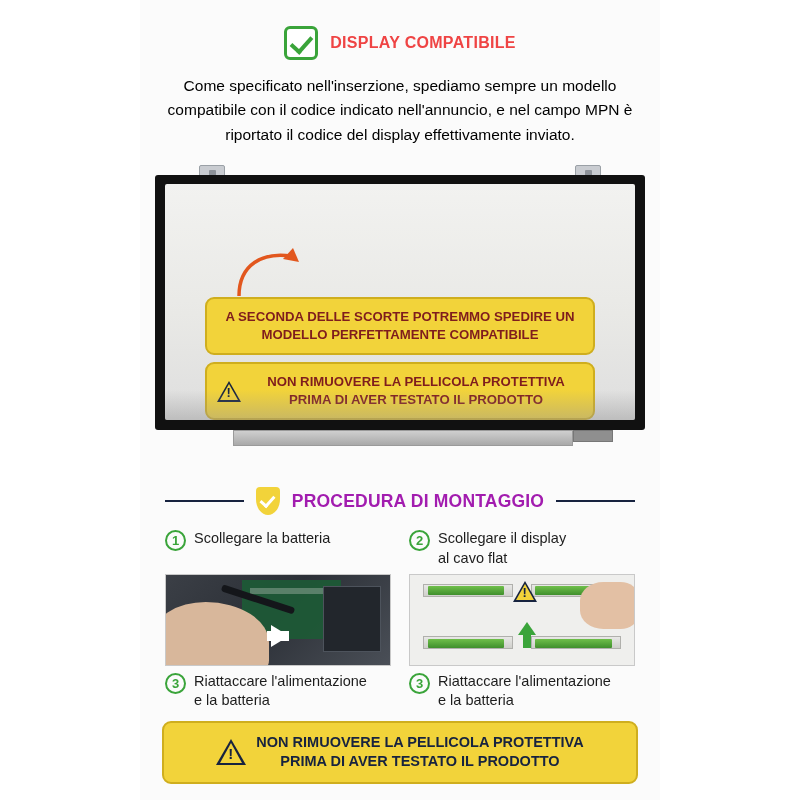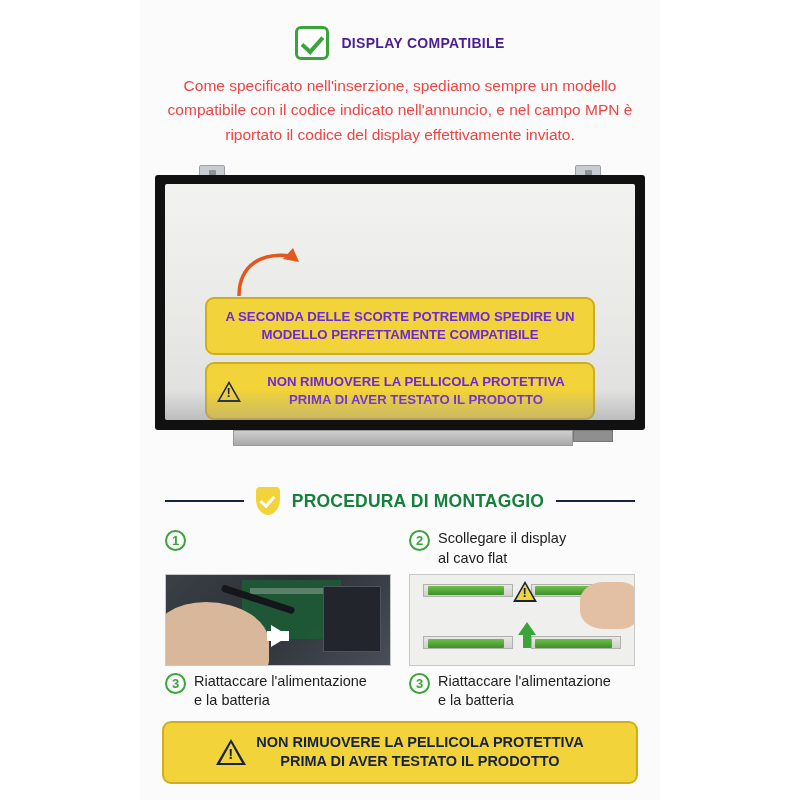--- a/index.html
+++ b/index.html
@@ -52,33 +52,33 @@
     position: absolute;
     left: 8px;
     top: 3px;
     width: 9px;
     height: 17px;
     border: solid #3aa43a;
     border-width: 0 4px 4px 0;
     transform: rotate(42deg);
   }
   .header-title {
-    font-size: 14px;
+    font-size: 16px;
     font-weight: bold;
-    color: #4c1d95;
+    color: #ef4444;
     letter-spacing: .3px;
   }
 
   .intro {
     margin: 14px auto 0 auto;
     width: 470px;
     text-align: center;
     font-size: 15.5px;
     line-height: 1.58;
-    color: #ef4444;
+    color: #000000;
   }
 
   
   .panel-wrap {
     position: relative;
     margin: 18px auto 0 auto;
     width: 490px;
     height: 300px;
   }
   .tab {
@@ -135,21 +135,21 @@
     height: 52px;
   }
   .callout {
     position: absolute;
     left: 40px;
     width: 390px;
     background: #f2d33a;
     border: 2px solid #cfae1e;
     border-radius: 9px;
     text-align: center;
-    color: #6d28d9;
+    color: #7f1d1d;
     font-weight: bold;
     font-size: 13.2px;
     line-height: 1.35;
     padding: 9px 10px;
     box-sizing: border-box;
   }
   .callout.one { top: 113px; }
   .callout.two { top: 178px; display: flex; align-items: center; gap: 8px; justify-content: center; }
   .callout .txt { flex: 1; }
   .warn-tri {
@@ -229,21 +229,21 @@
     position: absolute;
     left: 7px; top: 6px;
     width: 6px; height: 11px;
     border: solid #ffffff;
     border-width: 0 3px 3px 0;
     transform: rotate(42deg);
   }
   .proc-title {
     font-size: 17.5px;
     font-weight: bold;
-    color: #15803d;
+    color: #a21caf;
     letter-spacing: .2px;
   }
 
   .steps {
     width: 470px;
     margin: 12px auto 0 auto;
     display: grid;
     grid-template-columns: 1fr 1fr;
     column-gap: 18px;
     row-gap: 4px;
@@ -468,20 +468,21 @@
       <div class="shield"></div>
       <div class="proc-title">PROCEDURA DI MONTAGGIO</div>
       <div class="proc-rule"></div>
     </div>
 
     <div class="steps">
 
       <div class="step-label">
         <div class="step-num">1</div>
         <div>
+          <div>Scollegare la batteria</div>
         </div>
       </div>
 
       <div class="step-label">
         <div class="step-num">2</div>
         <div>
           <div>Scollegare il display</div>
           <div>al cavo flat</div>
         </div>
       </div>

